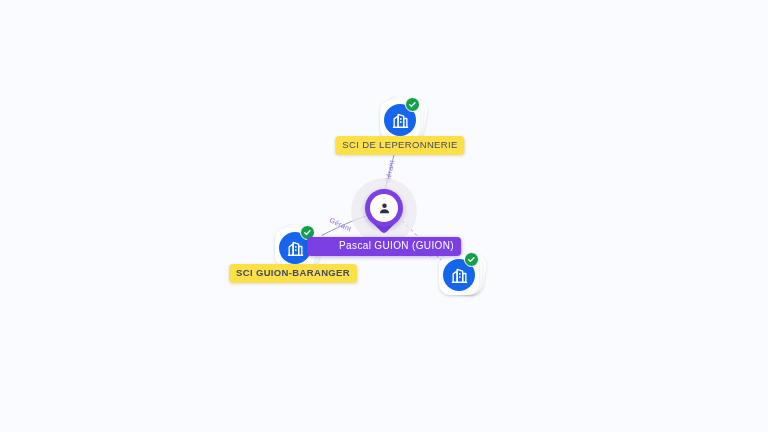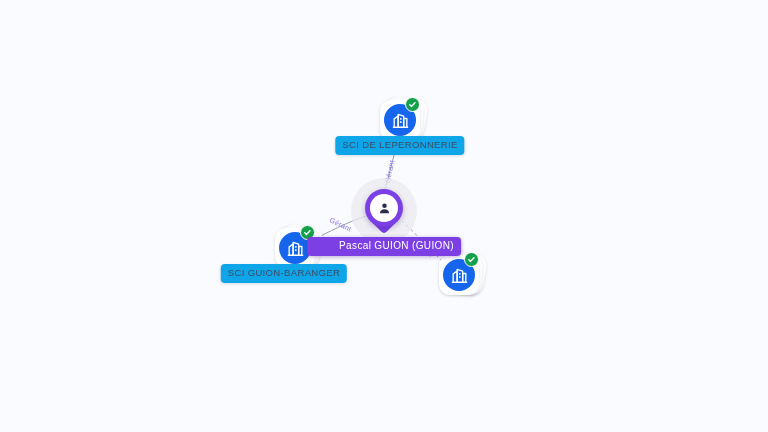--- a/index.html
+++ b/index.html
@@ -135,21 +135,21 @@
     align-items: center;
     justify-content: center;
   }
   .pin-inner svg { display: block; }
 
   
   .node-label {
     position: absolute;
     transform: translateX(-50%);
     white-space: nowrap;
-    background: #0ea5e9;
+    background: #fde047;
     color: #3f4a63;
     font-size: 9.5px;
     letter-spacing: .35px;
     line-height: 1;
     padding: 4px 7px 5px 7px;
     border-radius: 4px;
     box-shadow: 0 1px 3px rgba(40,50,80,.16);
   }
   .node-label.selected {
     background: #7b3fe4;
@@ -227,21 +227,21 @@
           <rect x="11.4" y="13" width="2" height="2" fill="#ffffff"></rect>
         </svg>
       </div>
       <div class="check-badge">
         <svg width="9" height="9" viewBox="0 0 12 12">
           <path d="M2.4 6.2l2.3 2.3 4.6-4.8" stroke="#ffffff" stroke-width="1.9" fill="none" stroke-linecap="round" stroke-linejoin="round"></path>
         </svg>
       </div>
     </div>
   </div>
-  <div class="node-label" style="left:284px; top:264px;">SCI GUION-BARANGER</div>
+  <div class="node-label" style="left:293px; top:264px;font-weight:bold;">SCI GUION-BARANGER</div>
 
   <div class="node" style="left:460px; top:274px;">
     <div class="company-stack">
       <div class="stack-card c3"></div>
       <div class="stack-card c2"></div>
       <div class="stack-card c1"></div>
       <div class="company-badge-circle">
         <svg width="19" height="19" viewBox="0 0 24 24" fill="none">
           <path d="M3 20.5h18" stroke="#ffffff" stroke-width="1.7" stroke-linecap="round"></path>
           <path d="M4 20.5V10l5-3.6V20.5" stroke="#ffffff" stroke-width="1.7" stroke-linejoin="round" stroke-linecap="round"></path>

